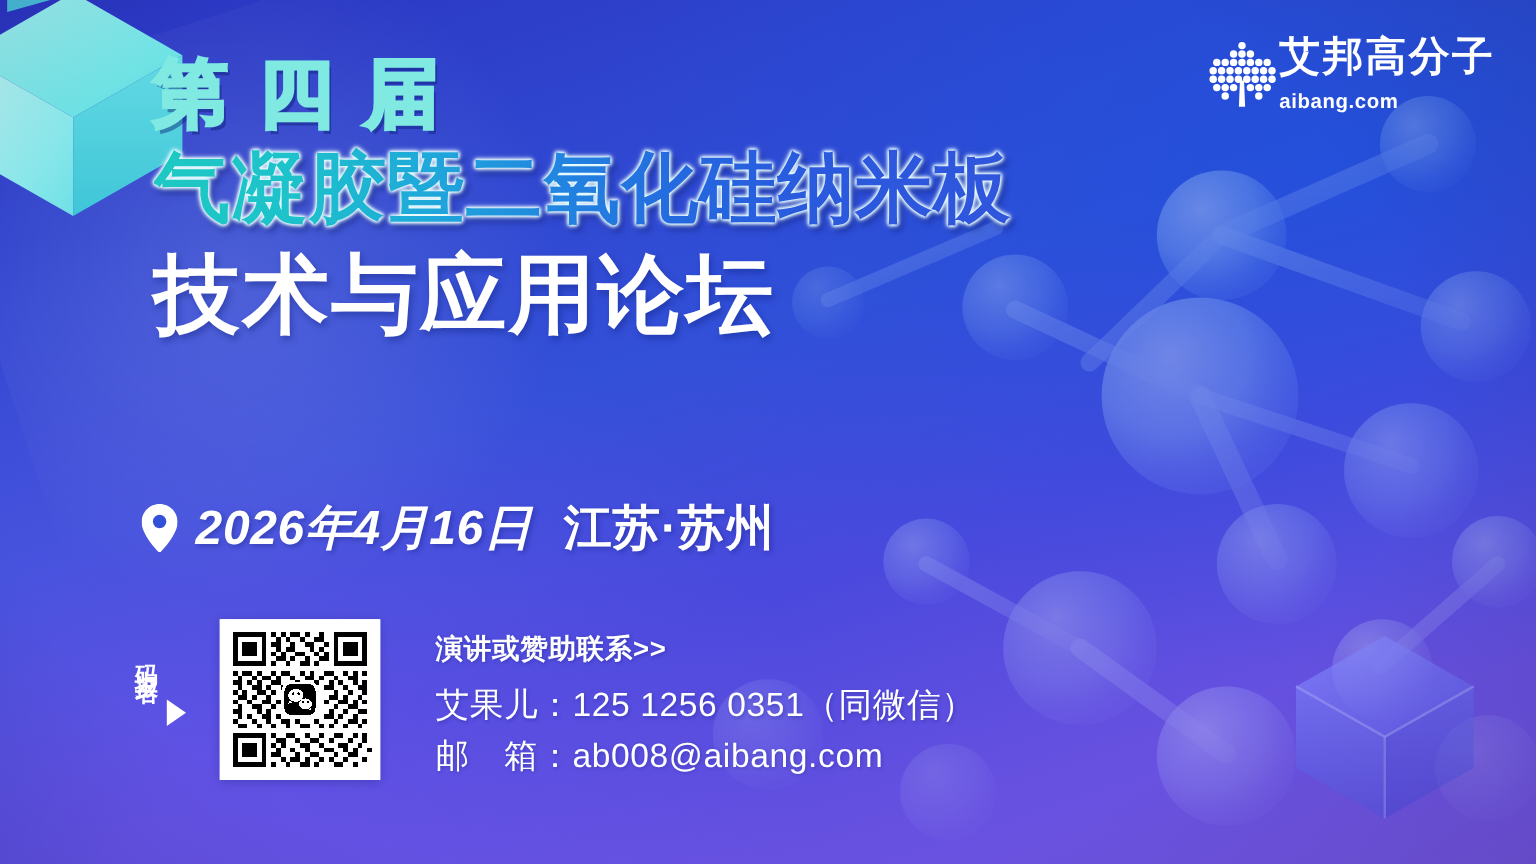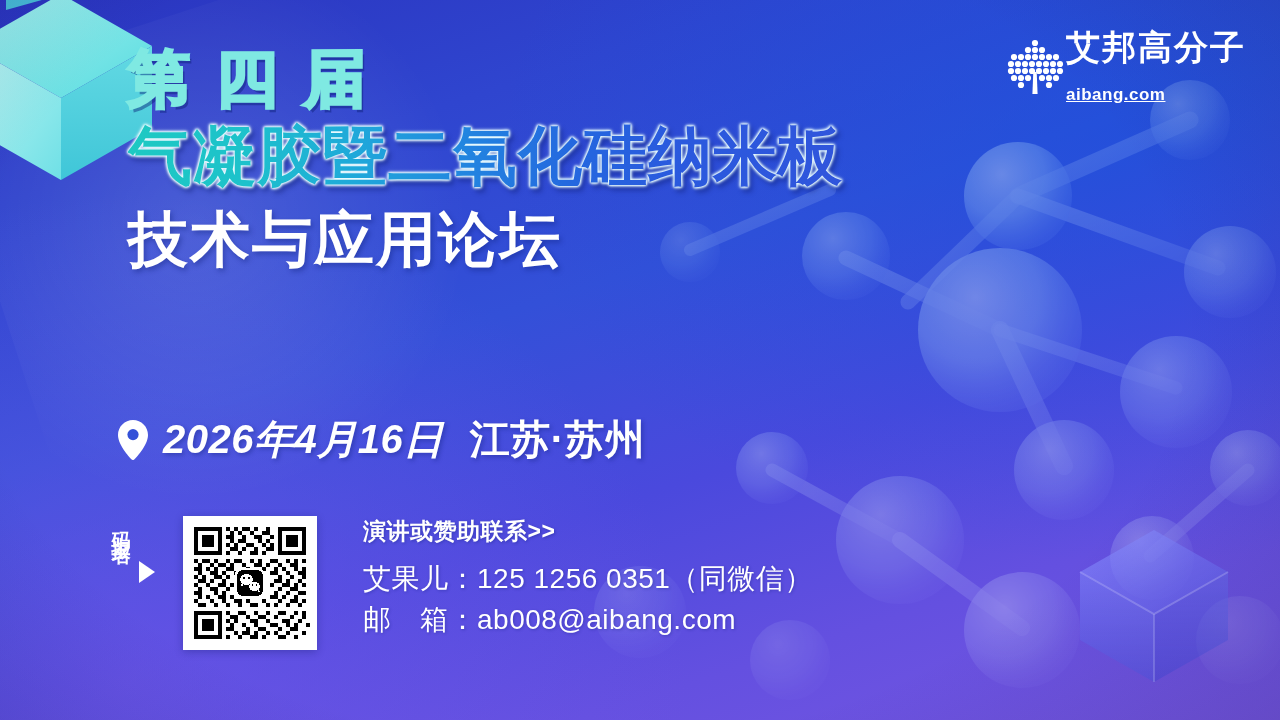--- a/index.html
+++ b/index.html
@@ -62,22 +62,21 @@
     font-size: 34px;
     font-weight: bold;
     letter-spacing: 2px;
     white-space: nowrap;
   }
   .logo-en {
     color: #ffffff;
     font-size: 17px;
     font-weight: bold;
     letter-spacing: 0.5px;
-    margin-top: 22px;
-    text-decoration: underline;
+    margin-top: 12px;
   }
 
   
   .headline { position: absolute; left: 112px; top: 44px; margin-left: 16px; }
 
   .line1 {
     font-size: 62px;
     font-weight: bold;
     letter-spacing: 26px;
     line-height: 1.12;
@@ -104,21 +103,21 @@
     color: transparent;
     -webkit-text-stroke: 0;
     filter: drop-shadow(0 0 1.3px #eafcff)
             drop-shadow(0 0 1.3px #eafcff)
             drop-shadow(0 0 1.6px #dff8ff)
             drop-shadow(3px 4px 2px rgba(10,25,110,0.40));
   }
 
   .line3 {
     margin-top: 10px;
-    font-size: 60px;
+    font-size: 72px;
     font-weight: bold;
     letter-spacing: 2px;
     line-height: 1.16;
     color: #ffffff;
     white-space: nowrap;
     text-shadow: 2px 3px 5px rgba(10,25,110,0.35);
   }
 
   .subtitle {
     margin-top: 14px;
@@ -153,21 +152,21 @@
     white-space: nowrap;
     text-shadow: 2px 2px 4px rgba(10,25,110,0.35);
   }
   .date-text .city { margin-left: 26px; font-style: normal; }
 
   
   .contact-row {
     position: absolute;
     left: 112px; top: 516px;
     display: flex;
-    align-items: flex-start;
+    align-items: flex-end;
     gap: 16px;
   }
   .scan-label {
     display: flex;
     align-items: center;
     gap: 8px;
     margin-right: 12px;
   }
   .scan-vertical {
     writing-mode: vertical-rl;

